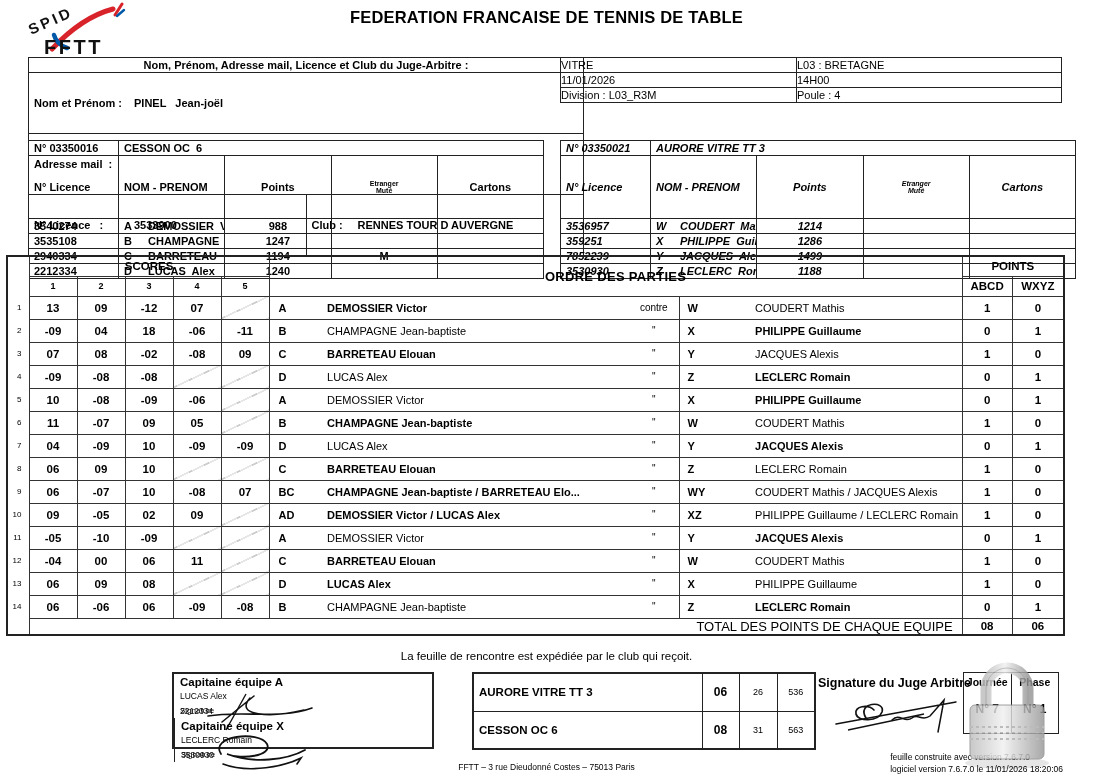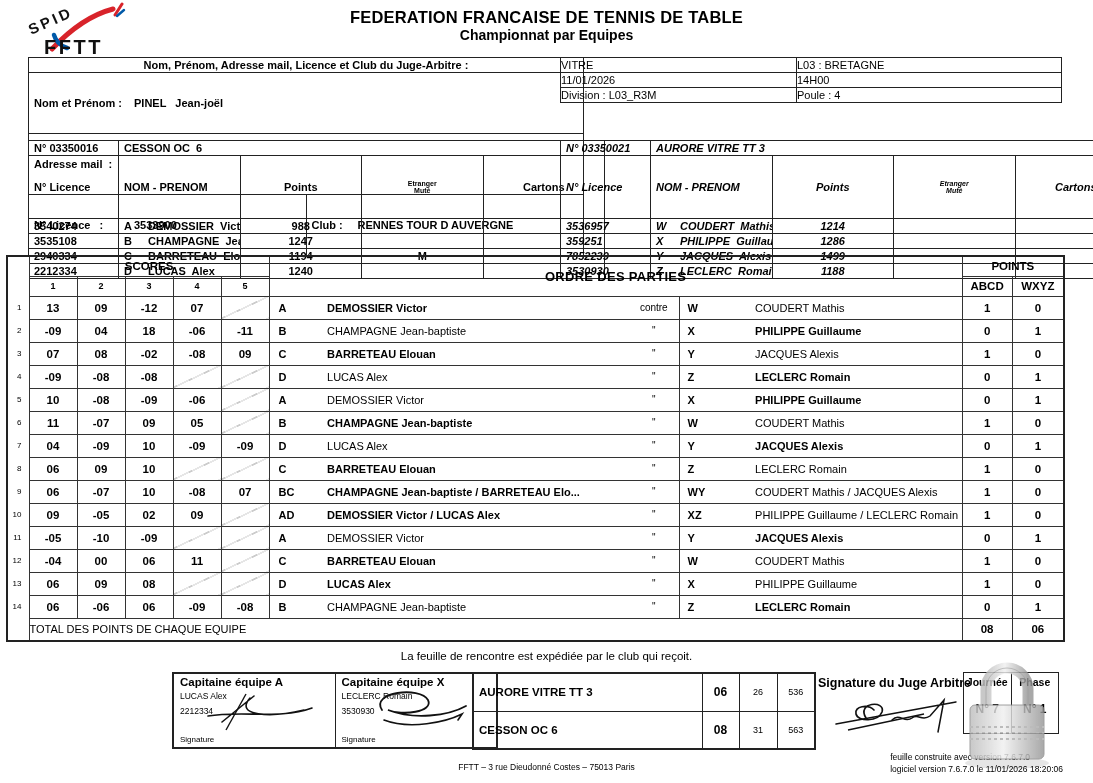--- a/index.html
+++ b/index.html
@@ -22,21 +22,21 @@
   .judge-head { text-align:center; }
   .lbl-val { display:flex; }
   .jlabel { display:inline-block; width:100px; flex:0 0 auto; }
   .clabel { display:inline-block; width:46px; flex:0 0 auto; }
 
   
   .matchinfo-table { position:absolute; left:560px; top:57px; width:502px; }
   .matchinfo-table td { height:15px; text-align:left; font-weight:normal; }
 
   
-  .team-table { position:absolute; top:140px; width:577px; }
+  .team-table { position:absolute; top:140px; width:516px; }
   .team-a { left:28px; } .team-x { left:560px;font-style:italic; }
   .team-table td { height:15px; padding:0 5px; font-weight:bold; white-space:pre; }
   .t-lic { width:90px; } .t-name { width:222px; } .t-pts { width:72px; text-align:center; }
   .t-etr { width:62px; text-align:center; } .t-car { width:61px; text-align:center; }
   .etr-head { font-size:7px; font-weight:bold; line-height:7px; text-align:center; }
   .p-letter { display:inline-block; width:24px; }
 
   
   .main-table { position:absolute; left:6px; top:255px; width:1057px; border:2px solid #222; }
   .main-table td, .main-table th { border:1px solid #333; }
@@ -47,31 +47,31 @@
   .subhdr { font-weight:bold; text-align:center; height:20px; font-size:9px; }
   .match-row td { height:23px; }
   .score { text-align:center; font-weight:bold; font-size:11.5px; }
   .diag { background:linear-gradient(to bottom right, transparent 49.2%, #999 49.2%, #999 50.6%, transparent 50.6%); }
   .mletter { font-weight:bold; border-right:none !important; padding-left:9px; font-size:11px; }
   .mletter.away { padding-left:8px; }
   .mname { border-left:none !important; border-right:none !important; padding-left:18px; font-size:11px; white-space:pre; }
   .win { font-weight:bold; }
   .versus { border-left:none !important; border-right:none !important; text-align:center; font-size:10px; }
   .mpts { text-align:center; font-weight:bold; font-size:11.5px; }
-  .total-label { padding-right:9px; font-size:11px; height:23px; }
+  .total-label { text-align:right; padding-right:9px; font-size:13px; height:16px; }
 
   .note { position:absolute; left:0; right:0; top:650px; text-align:center; font-size:11.5px; }
 
   
   .checkboxes { position:absolute; left:27px; top:672px; }
   .cb-row { display:flex; align-items:center; height:20px; }
   .cb-box { width:48px; height:21px; border:1px solid #888; margin-top:-1px; flex:0 0 auto; }
   .cb-label { margin-left:9px; font-size:12.5px; white-space:nowrap; }
 
-  .captains { position:absolute; left:172px; top:672px; width:326px; height:77px; border:2px solid #222; display:flex; }
+  .captains { position:absolute; left:172px; top:672px; width:262px; height:77px; border:2px solid #222; display:flex;flex-direction:column; }
   .captain { flex:1; position:relative; padding:2px 6px; }
   .captain + .captain { border-left:1px solid #222; }
   .cap-title { font-weight:bold; font-size:11.5px; }
   .cap-name { font-size:8.5px; margin-top:3px; }
   .cap-lic { font-size:8.5px; margin-top:5px; }
   .cap-sig-label { position:absolute; left:6px; bottom:3px; font-size:8px; }
   .cap-sig { position:absolute; left:18px; top:14px; }
 
   .results { position:absolute; left:472px; top:672px; width:342px; height:77px; }
   .results td { height:38px; }
@@ -105,21 +105,20 @@
       <path d="M36 47 C 52 30, 74 13, 97 7" stroke="#d8232a" stroke-width="5" fill="none" stroke-linecap="round"></path>
       <path d="M99 13 L106 2" stroke="#d8232a" stroke-width="3" fill="none" stroke-linecap="round"></path>
       <path d="M101 14 l7 -6" stroke="#0059a8" stroke-width="2.4" fill="none" stroke-linecap="round"></path>
       <path d="M38 33 c 2 7, 7 11, 13 13" stroke="#0059a8" stroke-width="4.5" fill="none" stroke-linecap="round"></path>
       <text x="28" y="52" font-size="20" font-weight="bold" letter-spacing="2.5" fill="#111">FFTT</text>
     </svg>
   </div>
 
   <div class="title-block">
     <div class="title-1">FEDERATION FRANCAISE DE TENNIS DE TABLE</div>
-    <div class="title-2">Championnat par Equipes</div>
   </div>
 
   <table class="judge-table">
     <tbody>
         <tr>
           <td colspan="2" class="judge-head">Nom, Prénom, Adresse mail, Licence et Club du Juge-Arbitre :</td>
         </tr>
     <tr>
           <td colspan="2">
       <span class="lbl-val"><span class="jlabel">Nom et Prénom :</span><span>PINEL   Jean-joël</span></span>

